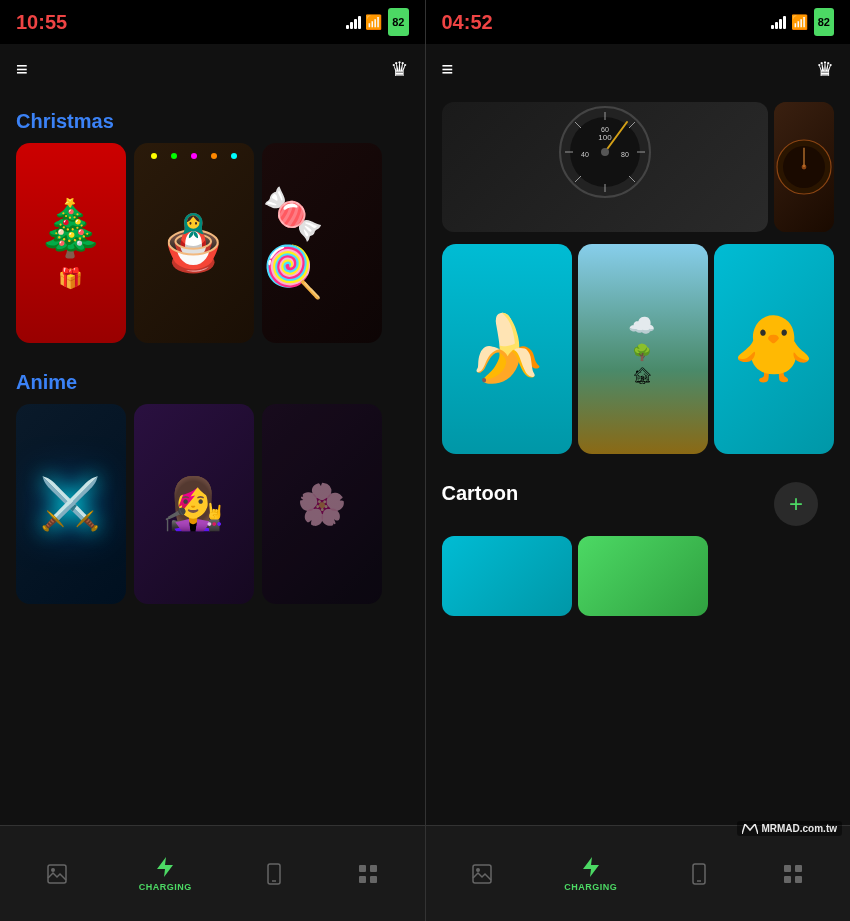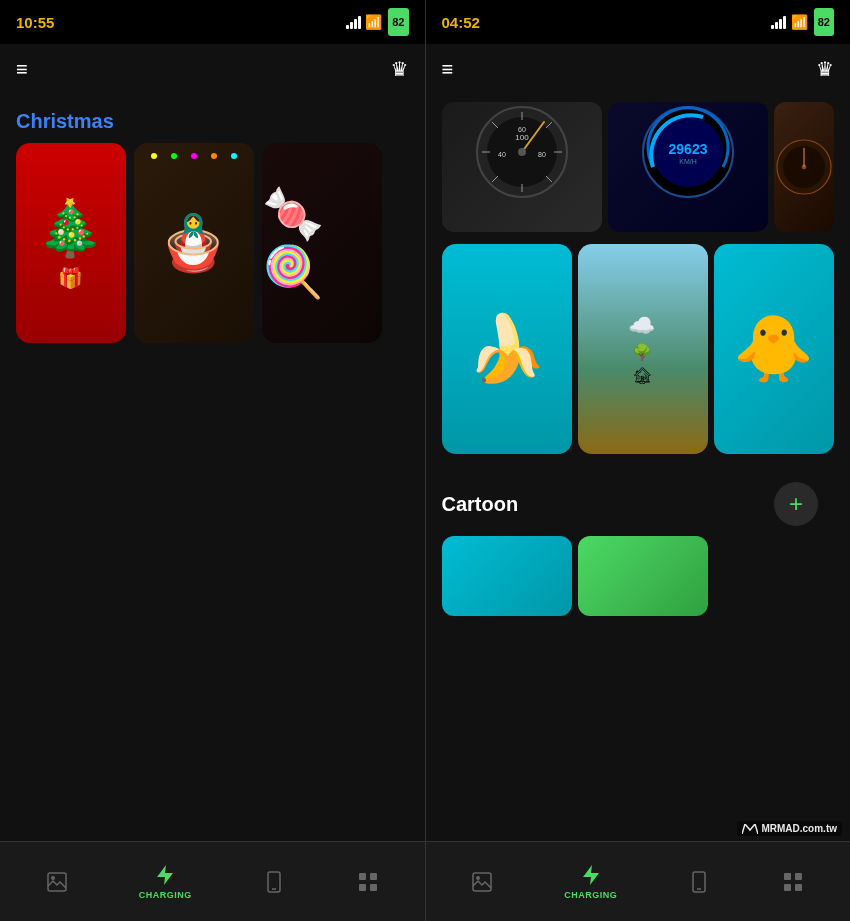--- a/index.html
+++ b/index.html
@@ -27,22 +27,22 @@
     .status-bar {
       height: 44px;
       background: #000;
       display: flex;
       align-items: center;
       justify-content: space-between;
       padding: 0 16px;
       flex-shrink: 0;
     }
     .status-time {
-      color: #eab308;
-      font-size: 15px;
+      color: #ef4444;
+      font-size: 20px;
       font-weight: 600;
     }
     .status-icons {
       display: flex;
       align-items: center;
       gap: 5px;
     }
     .battery-badge {
       background: #4CD964;
       color: #000;
@@ -167,21 +167,21 @@
       background: linear-gradient(135deg, #1a0a20 0%, #0a0510 100%);
       border-radius: 14px;
       display: flex;
       align-items: center;
       justify-content: center;
       opacity: 0.8;
     }
 
     
     .bottom-nav {
-      height: 80px;
+      height: 96px;
       background: #1a1a1a;
       display: flex;
       align-items: center;
       justify-content: space-around;
       padding: 0 10px;
       border-top: 1px solid #333;
       flex-shrink: 0;
     }
     .nav-item {
       display: flex;
@@ -286,21 +286,21 @@
     .duck {
       font-size: 65px;
     }
 
     
     .cartoon-section {
       margin-top: 10px;
     }
     .cartoon-header {
       display: flex;
-      align-items: center;
+      align-items: flex-start;
       justify-content: space-between;
       padding: 8px 16px 10px 0;
     }
     .cartoon-title {
       color: #fff;
       font-size: 20px;
       font-weight: 700;
     }
     .add-button {
       width: 44px;
@@ -441,20 +441,37 @@
           </div>
           <span class="nutcracker">🪆</span>
         </div>
 
         <div class="christmas-card-3 card">
           <span class="candy">🍬🍭</span>
         </div>
       </div>
     </div>
 
+    <div class="section">
+      <div class="section-title">Anime</div>
+      <div class="card-row">
+
+        <div class="anime-card-1 card">
+          <span class="anime-glow" style="font-size:50px;">⚔️</span>
+        </div>
+
+        <div class="anime-card-2 card">
+          <span style="font-size:50px;">👩‍🎤</span>
+        </div>
+
+        <div class="anime-card-3 card">
+          <span style="font-size:40px;opacity:0.6;">🌸</span>
+        </div>
+      </div>
+    </div>
   </div>
 
   <div class="bottom-nav">
     <div class="nav-item">
       <svg width="24" height="24" viewBox="0 0 24 24">
         <rect x="3" y="3" width="18" height="18" rx="2" fill="none" stroke="#666" stroke-width="1.5"></rect>
         <circle cx="8" cy="8" r="2" fill="#666"></circle>
         <path d="M3 16l5-5 4 4 3-3 6 6" fill="none" stroke="#666" stroke-width="1.5"></path>
       </svg>
     </div>
@@ -527,31 +544,20 @@
             <text x="50" y="38" text-anchor="middle" fill="#ccc" font-size="8">100</text>
             <text x="50" y="30" text-anchor="middle" fill="#ccc" font-size="7">60</text>
             <text x="30" y="55" text-anchor="middle" fill="#ccc" font-size="7">40</text>
             <text x="70" y="55" text-anchor="middle" fill="#ccc" font-size="7">80</text>
 
             <line x1="50" y1="50" x2="72" y2="20" stroke="#d4a017" stroke-width="2" stroke-linecap="round"></line>
             <circle cx="50" cy="50" r="4" fill="#555"></circle>
           </svg>
         </div>
 
-        <div class="gauge-card gauge-card-2">
-          <svg width="100" height="100" viewBox="0 0 100 100">
-            <circle cx="50" cy="50" r="45" fill="#000" stroke="#1a4a8a" stroke-width="2"></circle>
-            <circle cx="50" cy="50" r="35" fill="#000050"></circle>
-
-            <path d="M 15 65 A 40 40 0 1 1 85 65" fill="none" stroke="#0066cc" stroke-width="3"></path>
-            <path d="M 15 65 A 40 40 0 0 1 65 15" fill="none" stroke="#00aaff" stroke-width="4"></path>
-            <text x="50" y="52" text-anchor="middle" fill="#00aaff" font-size="14" font-weight="bold">29623</text>
-            <text x="50" y="62" text-anchor="middle" fill="#4488aa" font-size="7">KM/H</text>
-          </svg>
-        </div>
 
         <div class="gauge-card gauge-card-3" style="overflow:hidden;width:60px;border-radius:12px;">
           <div style="width:120px;height:130px;background:linear-gradient(135deg,#3a2010,#1a0a00);display:flex;align-items:center;justify-content:center;overflow:hidden;">
             <svg width="90" height="90" viewBox="0 0 100 100">
               <circle cx="50" cy="50" r="45" fill="#2a1500" stroke="#8B4513" stroke-width="2"></circle>
               <circle cx="50" cy="50" r="35" fill="#1a0a00"></circle>
               <circle cx="50" cy="50" r="4" fill="#8B4513"></circle>
               <line x1="50" y1="50" x2="50" y2="18" stroke="#cd7f32" stroke-width="2"></line>
             </svg>
           </div>

